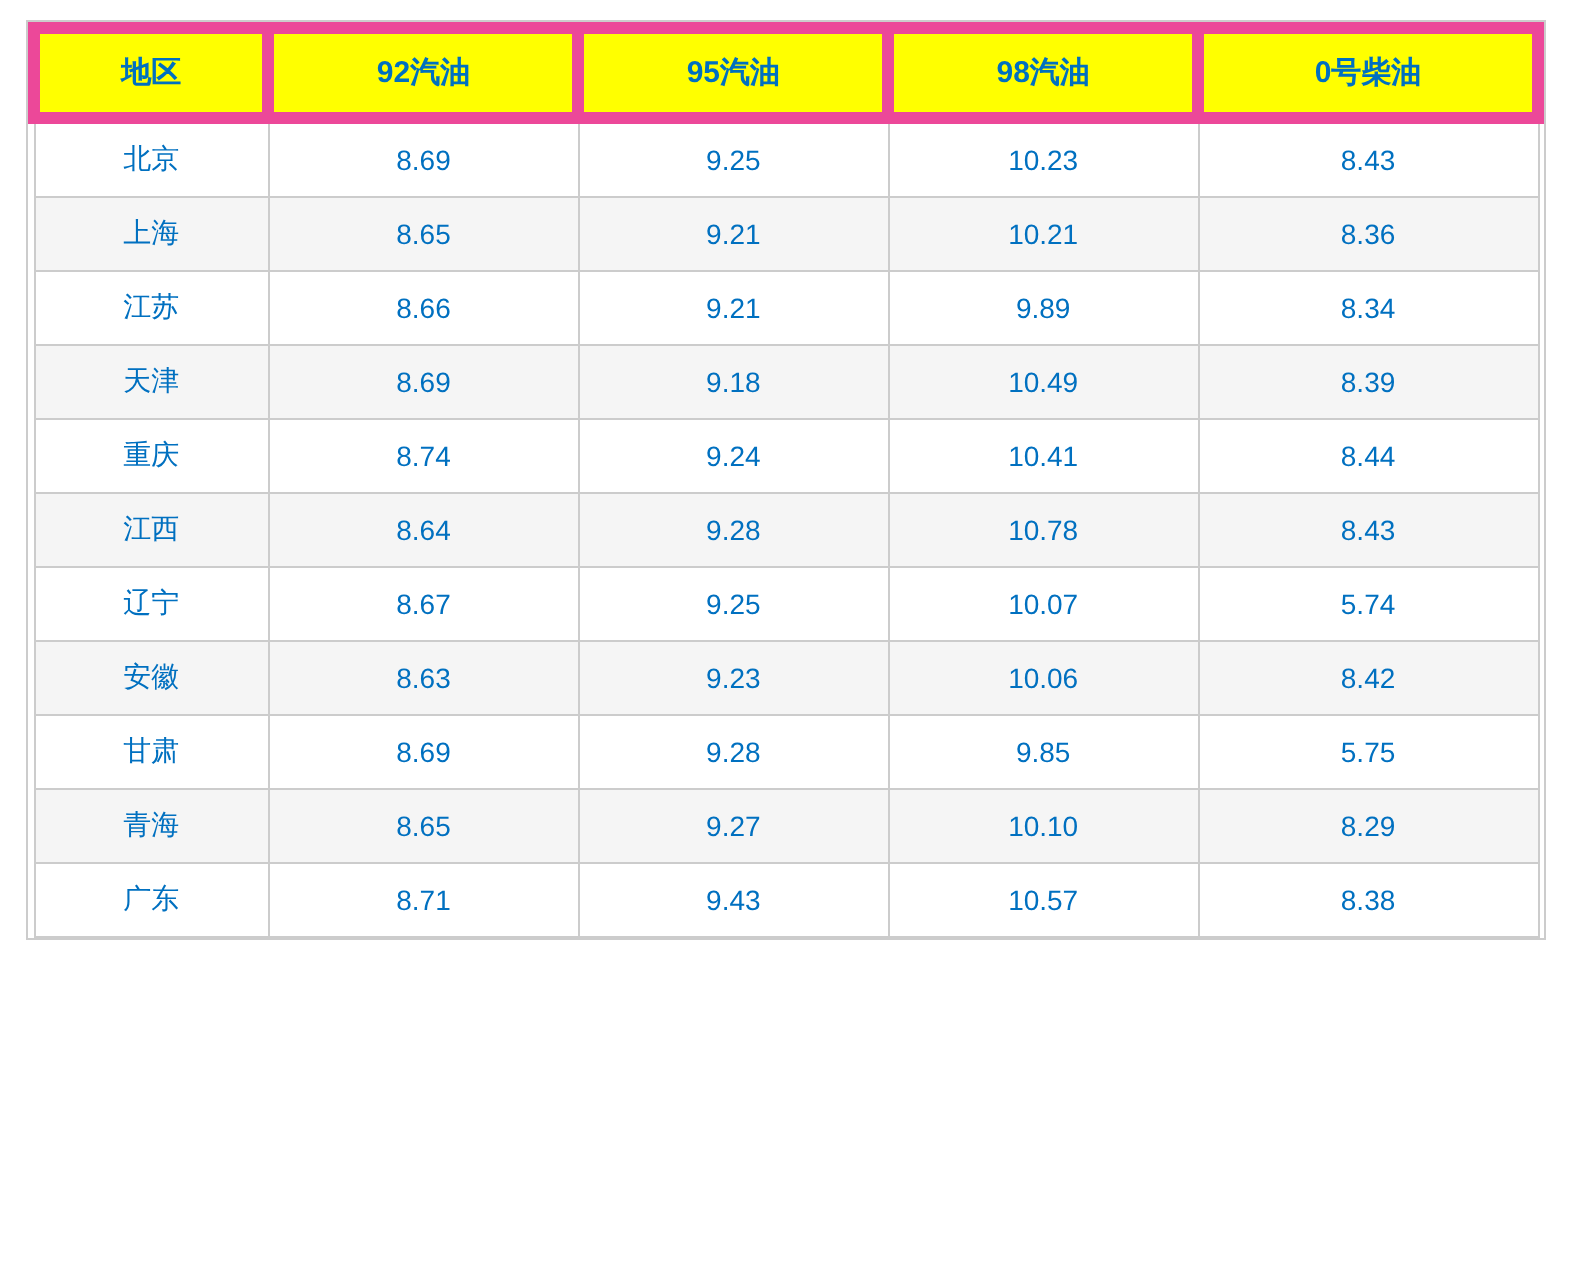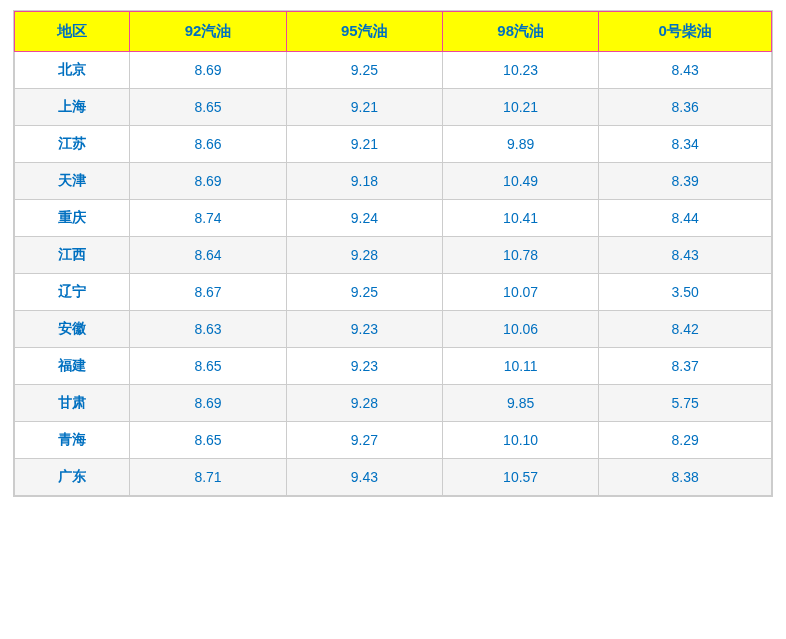--- a/index.html
+++ b/index.html
@@ -28,41 +28,41 @@
       width: 100%;
       border-collapse: collapse;
     }
 
     thead tr th {
       background-color: #ffff00;
       color: #0070c0;
       font-weight: bold;
       font-size: 15px;
       padding: 10px 8px;
-      border: 1px solid #ec4899;
+      border: 6px solid #ec4899;
     }
 
     tbody tr td {
       text-align: center;
       padding: 9px 8px;
       font-size: 14px;
       color: #0070c0;
       border: 1px solid #cccccc;
     }
 
     tbody tr:nth-child(odd) {
       background-color: #ffffff;
     }
 
     tbody tr:nth-child(even) {
       background-color: #f5f5f5;
     }
 
     .region-col {
-      font-weight: bold;
+      font-weight: normal;
       margin-left: 33px;
     }
   </style>
 </head>
 <body>
 
 <div class="table-container">
   <table>
     <thead>
       <tr>
@@ -114,35 +114,28 @@
           <td>8.64</td>
           <td>9.28</td>
           <td>10.78</td>
           <td>8.43</td>
         </tr>
         <tr>
           <td class="region-col">辽宁</td>
           <td>8.67</td>
           <td>9.25</td>
           <td>10.07</td>
-          <td>3.50</td>
+          <td>5.74</td>
         </tr>
         <tr>
           <td class="region-col">安徽</td>
           <td>8.63</td>
           <td>9.23</td>
           <td>10.06</td>
           <td>8.42</td>
-        </tr>
-        <tr>
-          <td class="region-col">福建</td>
-          <td>8.65</td>
-          <td>9.23</td>
-          <td>10.11</td>
-          <td>8.37</td>
         </tr>
         <tr>
           <td class="region-col">甘肃</td>
           <td>8.69</td>
           <td>9.28</td>
           <td>9.85</td>
           <td>5.75</td>
         </tr>
         <tr>
           <td class="region-col">青海</td>

